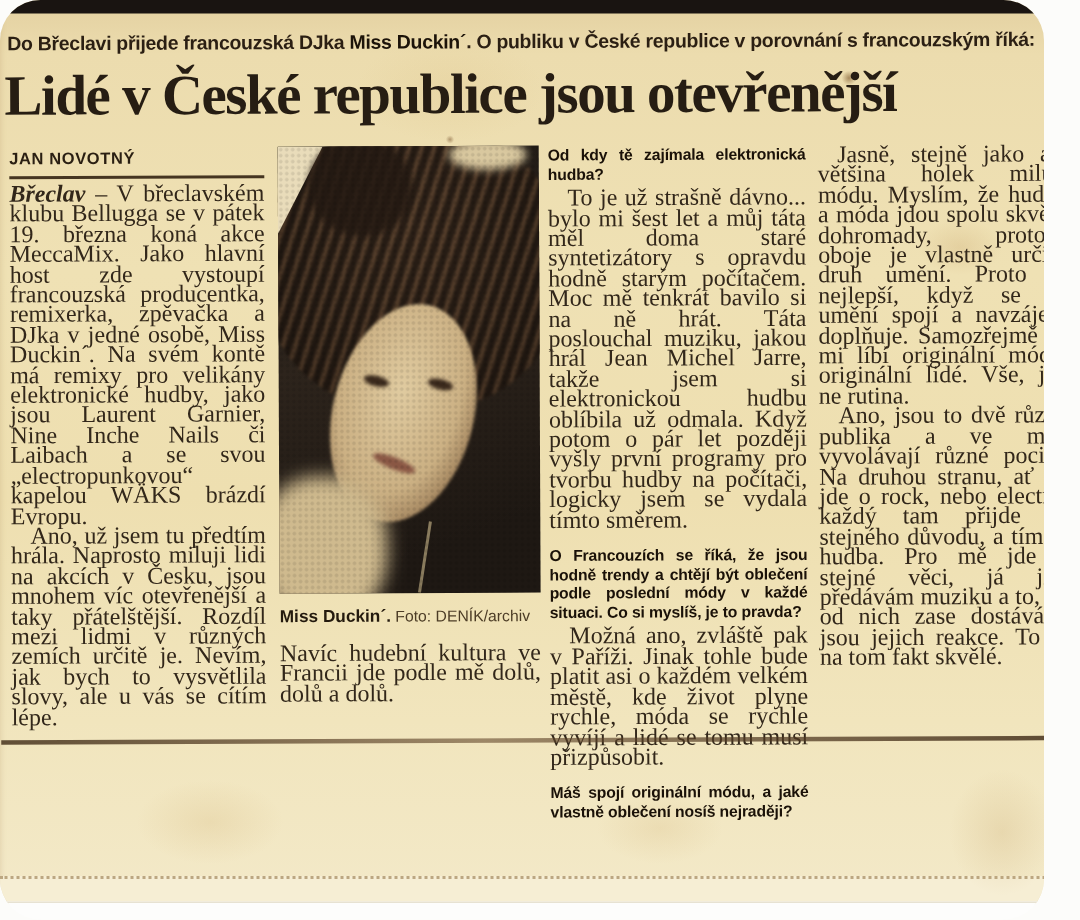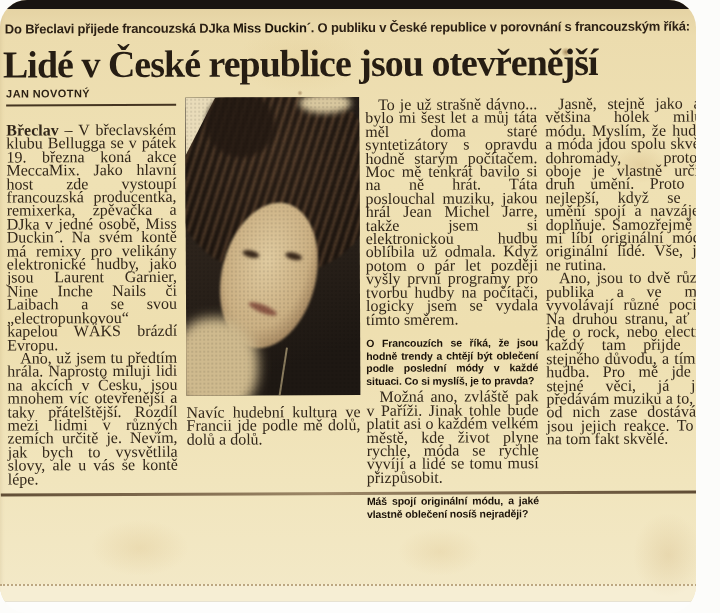--- a/index.html
+++ b/index.html
@@ -36,36 +36,36 @@
 
   .kicker{position:absolute;left:6px;top:20px;width:708px;
     font-family:"Liberation Sans",sans-serif;font-size:13px;font-weight:700;letter-spacing:-.2px;
     color:#2b1f13;white-space:nowrap;}
   .kicker b{font-weight:900;color:#1c1309;}
 
   .headline{position:absolute;left:4px;top:41px;width:714px;
     font-family:"Liberation Serif",serif;font-weight:700;font-size:38px;letter-spacing:-1px;
     color:#261d13;white-space:nowrap;}
 
-  .byline{position:absolute;left:7px;top:86px;width:170px;
+  .byline{position:absolute;left:7px;top:99px;width:170px;
     font-family:"Liberation Sans",sans-serif;font-size:11px;font-weight:700;letter-spacing:.4px;
     color:#2a1f12;border-bottom:2px solid #453521;padding-bottom:5px;}
 
   .col{position:absolute;text-align:justify;}
   .col1{left:7px;top:122px;width:170px;}
   .col2{left:186px;top:97px;width:174px;}
   .col3{left:366px;top:98px;width:172px;}
   .col4{left:546px;top:98px;width:166px;}
 
   .a, .lead{font-family:"Liberation Serif",serif;font-size:16px;line-height:13.4px;color:#32271a;margin:0;}
   .a{text-indent:13px;}
   .q{font-family:"Liberation Sans",sans-serif;font-size:10.5px;line-height:12.6px;font-weight:700;
      color:#1a1108;margin:11px 0 3px 0;letter-spacing:-.1px;}
   .q:first-child{margin-top:0;}
-  .lead-in{font-weight:700;}
+  .lead-in{font-weight:700;font-style:italic;}
 
   .divider{position:absolute;left:0px;top:492px;width:716px;height:3px;
     background:linear-gradient(90deg,rgba(72,52,30,.85),rgba(100,72,44,.6) 45%,rgba(66,46,26,.85));}
 
   
   .photo{position:relative;width:174px;height:298px;overflow:hidden;
     background:linear-gradient(160deg,#171310,#2d241c 42%,#1e1813 85%);}
   .photo::after{content:"";position:absolute;inset:0;
     background-image:radial-gradient(rgba(0,0,0,.18) 1px, transparent 1.4px);
     background-size:4px 4px;opacity:.5;}
@@ -115,41 +115,43 @@
   <div class="article">
 
     <div class="kicker"><span>Do Břeclavi přijede francouzská DJka </span><b>Miss Duckin´</b><span>. O publiku v České republice v porovnání s francouzským říká:</span></div>
 
     <div class="headline">Lidé v České republice jsou otevřenější</div>
 
     <div class="byline">JAN NOVOTNÝ</div>
 
     <div class="col col1">
       <p class="lead"><span class="lead-in">Břeclav</span><span> – V břeclavském klubu Bellugga se v pátek 19. března koná akce MeccaMix. Jako hlavní host zde vystoupí francouzská producentka, remixerka, zpěvačka a DJka v jedné osobě, Miss Duckin´. Na svém kontě má remixy pro velikány elektronické hudby, jako jsou Laurent Garnier, Nine Inche Nails či Laibach a se svou „electropunkovou“ kapelou WÄKS brázdí Evropu.</span></p>
-      <p class="a">Ano, už jsem tu předtím hrála. Naprosto miluji lidi na akcích v Česku, jsou mnohem víc otevřenější a taky přátelštější. Rozdíl mezi lidmi v různých zemích určitě je. Nevím, jak bych to vysvětlila slovy, ale u vás se kontě lépe.</p>
+      <p class="a">Ano, už jsem tu předtím hrála. Naprosto miluji lidi na akcích v Česku, jsou mnohem víc otevřenější a taky přátelštější. Rozdíl mezi lidmi v různých zemích určitě je. Nevím, jak bych to vysvětlila slovy, ale u vás se cítím lépe.</p>
     </div>
 
     <div class="col col2">
       <div class="photo">
         <div class="ph-hair"></div>
         <div class="ph-scrap-tl"></div>
         <div class="ph-scrap-tr"></div>
         <div class="ph-face">
           <div class="ph-eye left"></div>
           <div class="ph-eye right"></div>
           <div class="ph-mouth"></div>
         </div>
         <div class="ph-bang"></div>
         <div class="ph-shoulder"></div>
         <div class="ph-neck"></div>
       </div>
+      <div class="caption"><span class="cap-name">Miss Duckin´.</span><span class="cap-credit"> Foto: DENÍK/archiv</span></div>
       <p class="a">Navíc hudební kultura ve Francii jde podle mě dolů, dolů a dolů.</p>
     </div>
 
     <div class="col col3">
+      <p class="q">Od kdy tě zajímala elektronická hudba?</p>
       <p class="a">To je už strašně dávno... bylo mi šest let a můj táta měl doma staré syntetizátory s opravdu hodně starým počítačem. Moc mě tenkrát bavilo si na ně hrát. Táta poslouchal muziku, jakou hrál Jean Michel Jarre, takže jsem si elektronickou hudbu oblíbila už odmala. Když potom o pár let později vyšly první programy pro tvorbu hudby na počítači, logicky jsem se vydala tímto směrem.</p>
       <p class="q">O Francouzích se říká, že jsou hodně trendy a chtějí být oblečení podle poslední módy v každé situaci. Co si myslíš, je to pravda?</p>
       <p class="a">Možná ano, zvláště pak v Paříži. Jinak tohle bude platit asi o každém velkém městě, kde život plyne rychle, móda se rychle vyvíjí a lidé se tomu musí přizpůsobit.</p>
       <p class="q">Máš spojí originální módu, a jaké vlastně oblečení nosíš nejraději?</p>
     </div>
 
     <div class="col col4">
       <p class="a">Jasně, stejně jako asi většina holek miluji módu. Myslím, že hudba a móda jdou spolu skvěle dohromady, protože oboje je vlastně určitý druh umění. Proto je nejlepší, když se to umění spojí a navzájem doplňuje. Samozřejmě se mi líbí originální móda, originální lidé. Vše, jen ne rutina.</p>
       <p class="a">Ano, jsou to dvě různá publika a ve mně vyvolávají různé pocity. Na druhou stranu, ať už jde o rock, nebo electro, každý tam přijde ze stejného důvodu, a tím je hudba. Pro mě jde o stejné věci, já jim předávám muziku a to, co od nich zase dostávám, jsou jejich reakce. To je na tom fakt skvělé.</p>
     </div>

